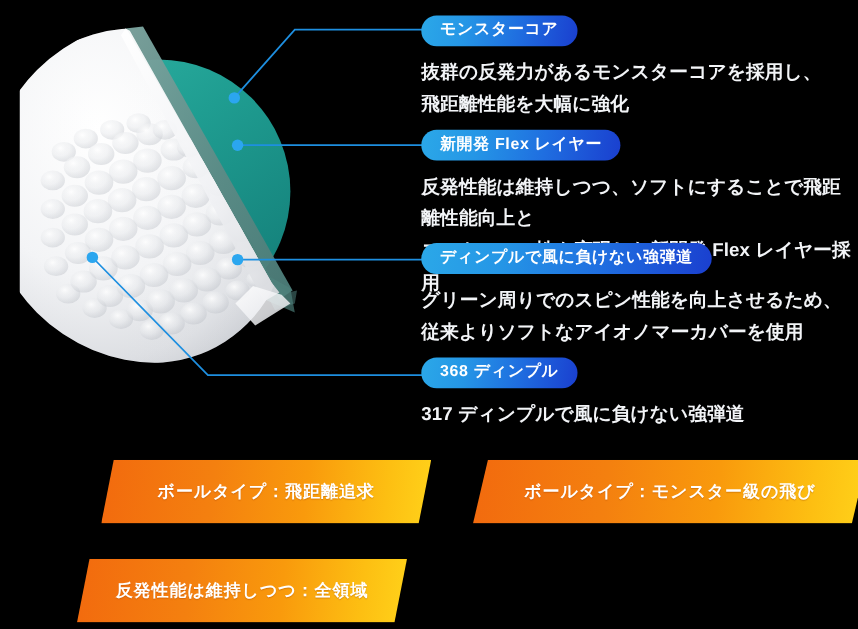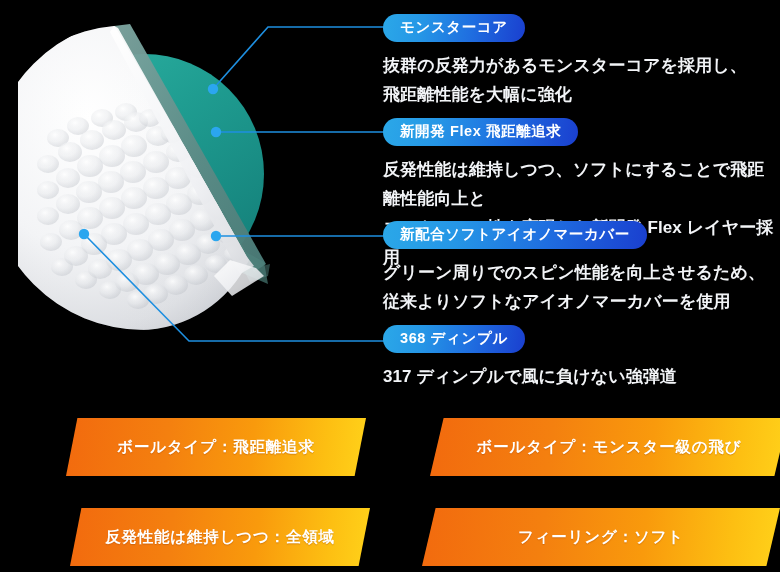--- a/index.html
+++ b/index.html
@@ -102,21 +102,21 @@
   }
   .spec-label {
     color: #ffffff;
     font-size: 15.5px;
     font-weight: bold;
     letter-spacing: 0.8px;
     white-space: nowrap;
     text-shadow: 0 1px 1px rgba(150,60,0,0.35);
   }
 
-  .spec.col-left  { left: 66px;  width: 300px; }
+  .spec.col-left  { left: 92px;  width: 300px; }
   .spec.col-right { left: 430px; width: 358px; }
   .spec.col-left.shift  { left: 70px; }
   .spec.col-right.shift { left: 422px; }
 </style>
 </head>
 <body>
 
 <div id="stage">
 
   <div id="ball-figure">
@@ -275,27 +275,27 @@
     </g>
   </svg>
 
   <div class="callout" id="callout-0">
     <div class="pill">モンスターコア</div>
     <div class="desc">抜群の反発力があるモンスターコアを採用し、
 飛距離性能を大幅に強化</div>
   </div>
 
   <div class="callout" id="callout-1">
-    <div class="pill">新開発 Flex 飛距離追求</div>
+    <div class="pill">新開発 Flex レイヤー</div>
     <div class="desc">反発性能は維持しつつ、ソフトにすることで飛距離性能向上と
 コントロール性を実現した新開発 Flex レイヤー採用</div>
   </div>
 
   <div class="callout" id="callout-2">
-    <div class="pill">新配合ソフトアイオノマーカバー</div>
+    <div class="pill">ディンプルで風に負けない強弾道</div>
     <div class="desc">グリーン周りでのスピン性能を向上させるため、
 従来よりソフトなアイオノマーカバーを使用</div>
   </div>
 
   <div class="callout" id="callout-3">
     <div class="pill">368 ディンプル</div>
     <div class="desc">317 ディンプルで風に負けない強弾道</div>
   </div>
 
   <div id="specs">
@@ -306,20 +306,17 @@
       </div>
       <div class="spec col-right">
         <span class="spec-label">ボールタイプ：モンスター級の飛び</span>
       </div>
     </div>
 
     <div class="spec-row row-1">
       <div class="spec col-left shift">
         <span class="spec-label">反発性能は維持しつつ：全領域</span>
       </div>
-      <div class="spec col-right shift">
-        <span class="spec-label">フィーリング：ソフト</span>
-      </div>
     </div>
 
   </div>
 
 </div>
 
 </body></html>

